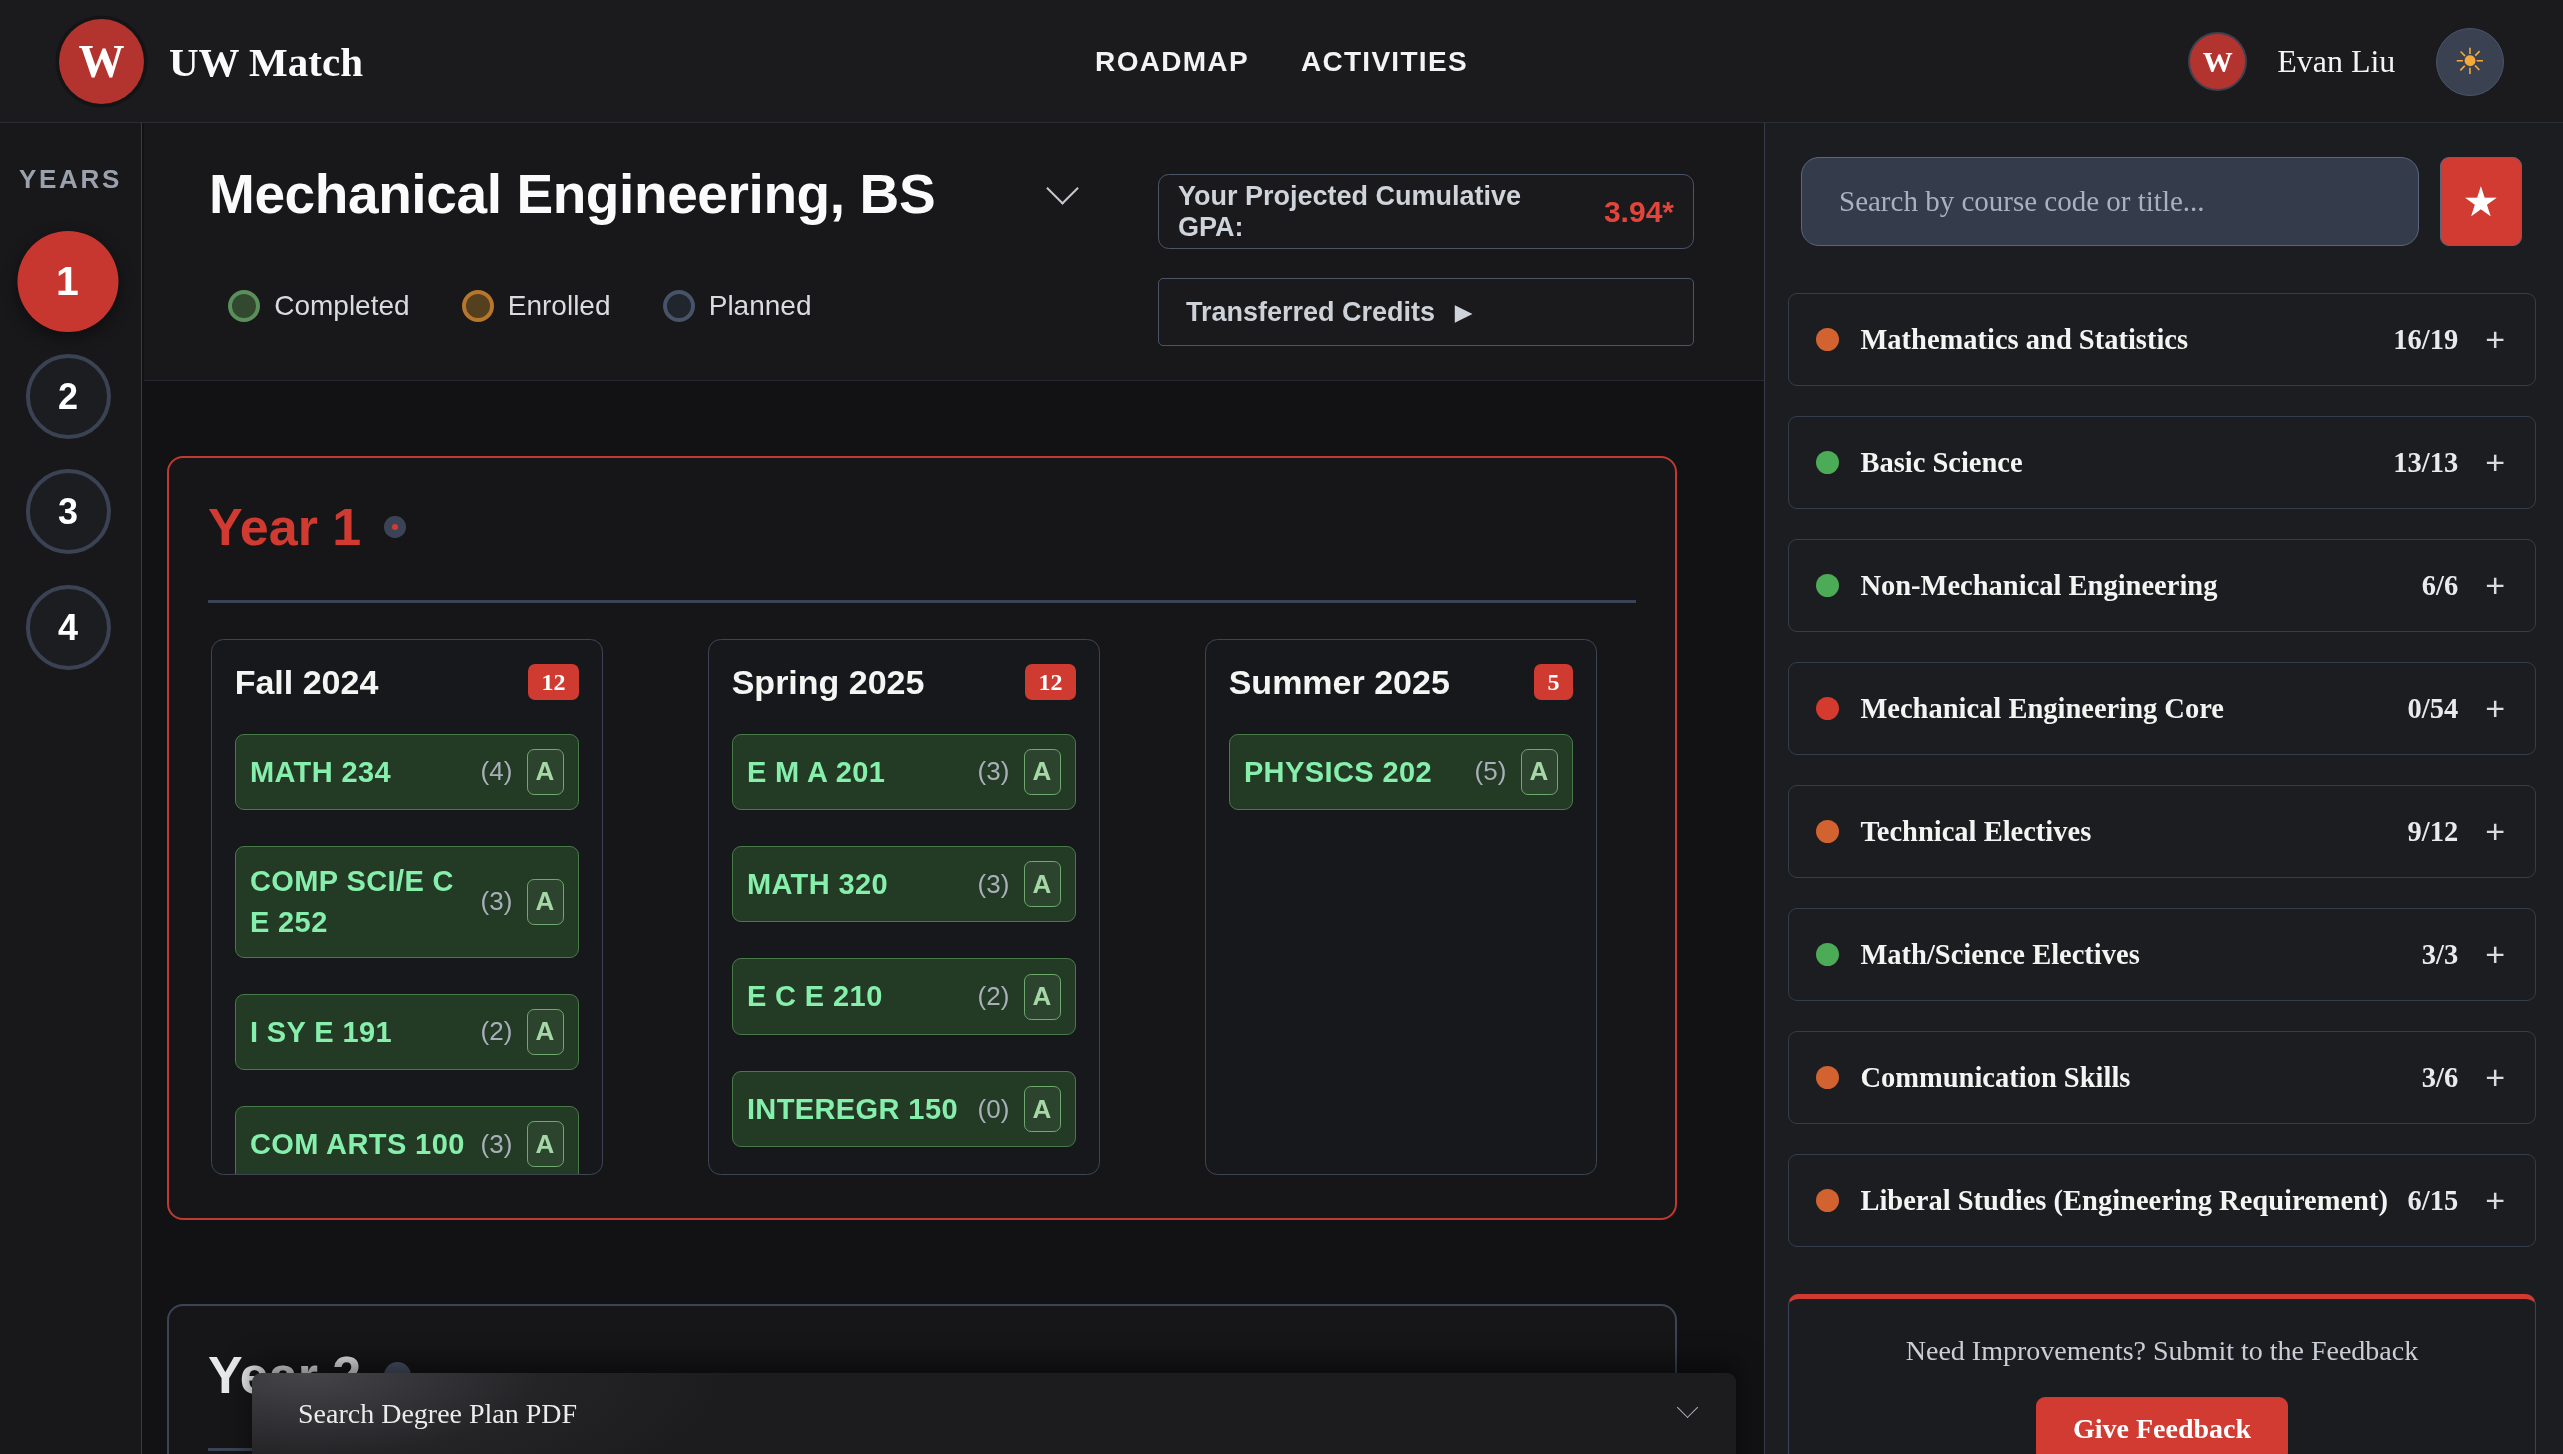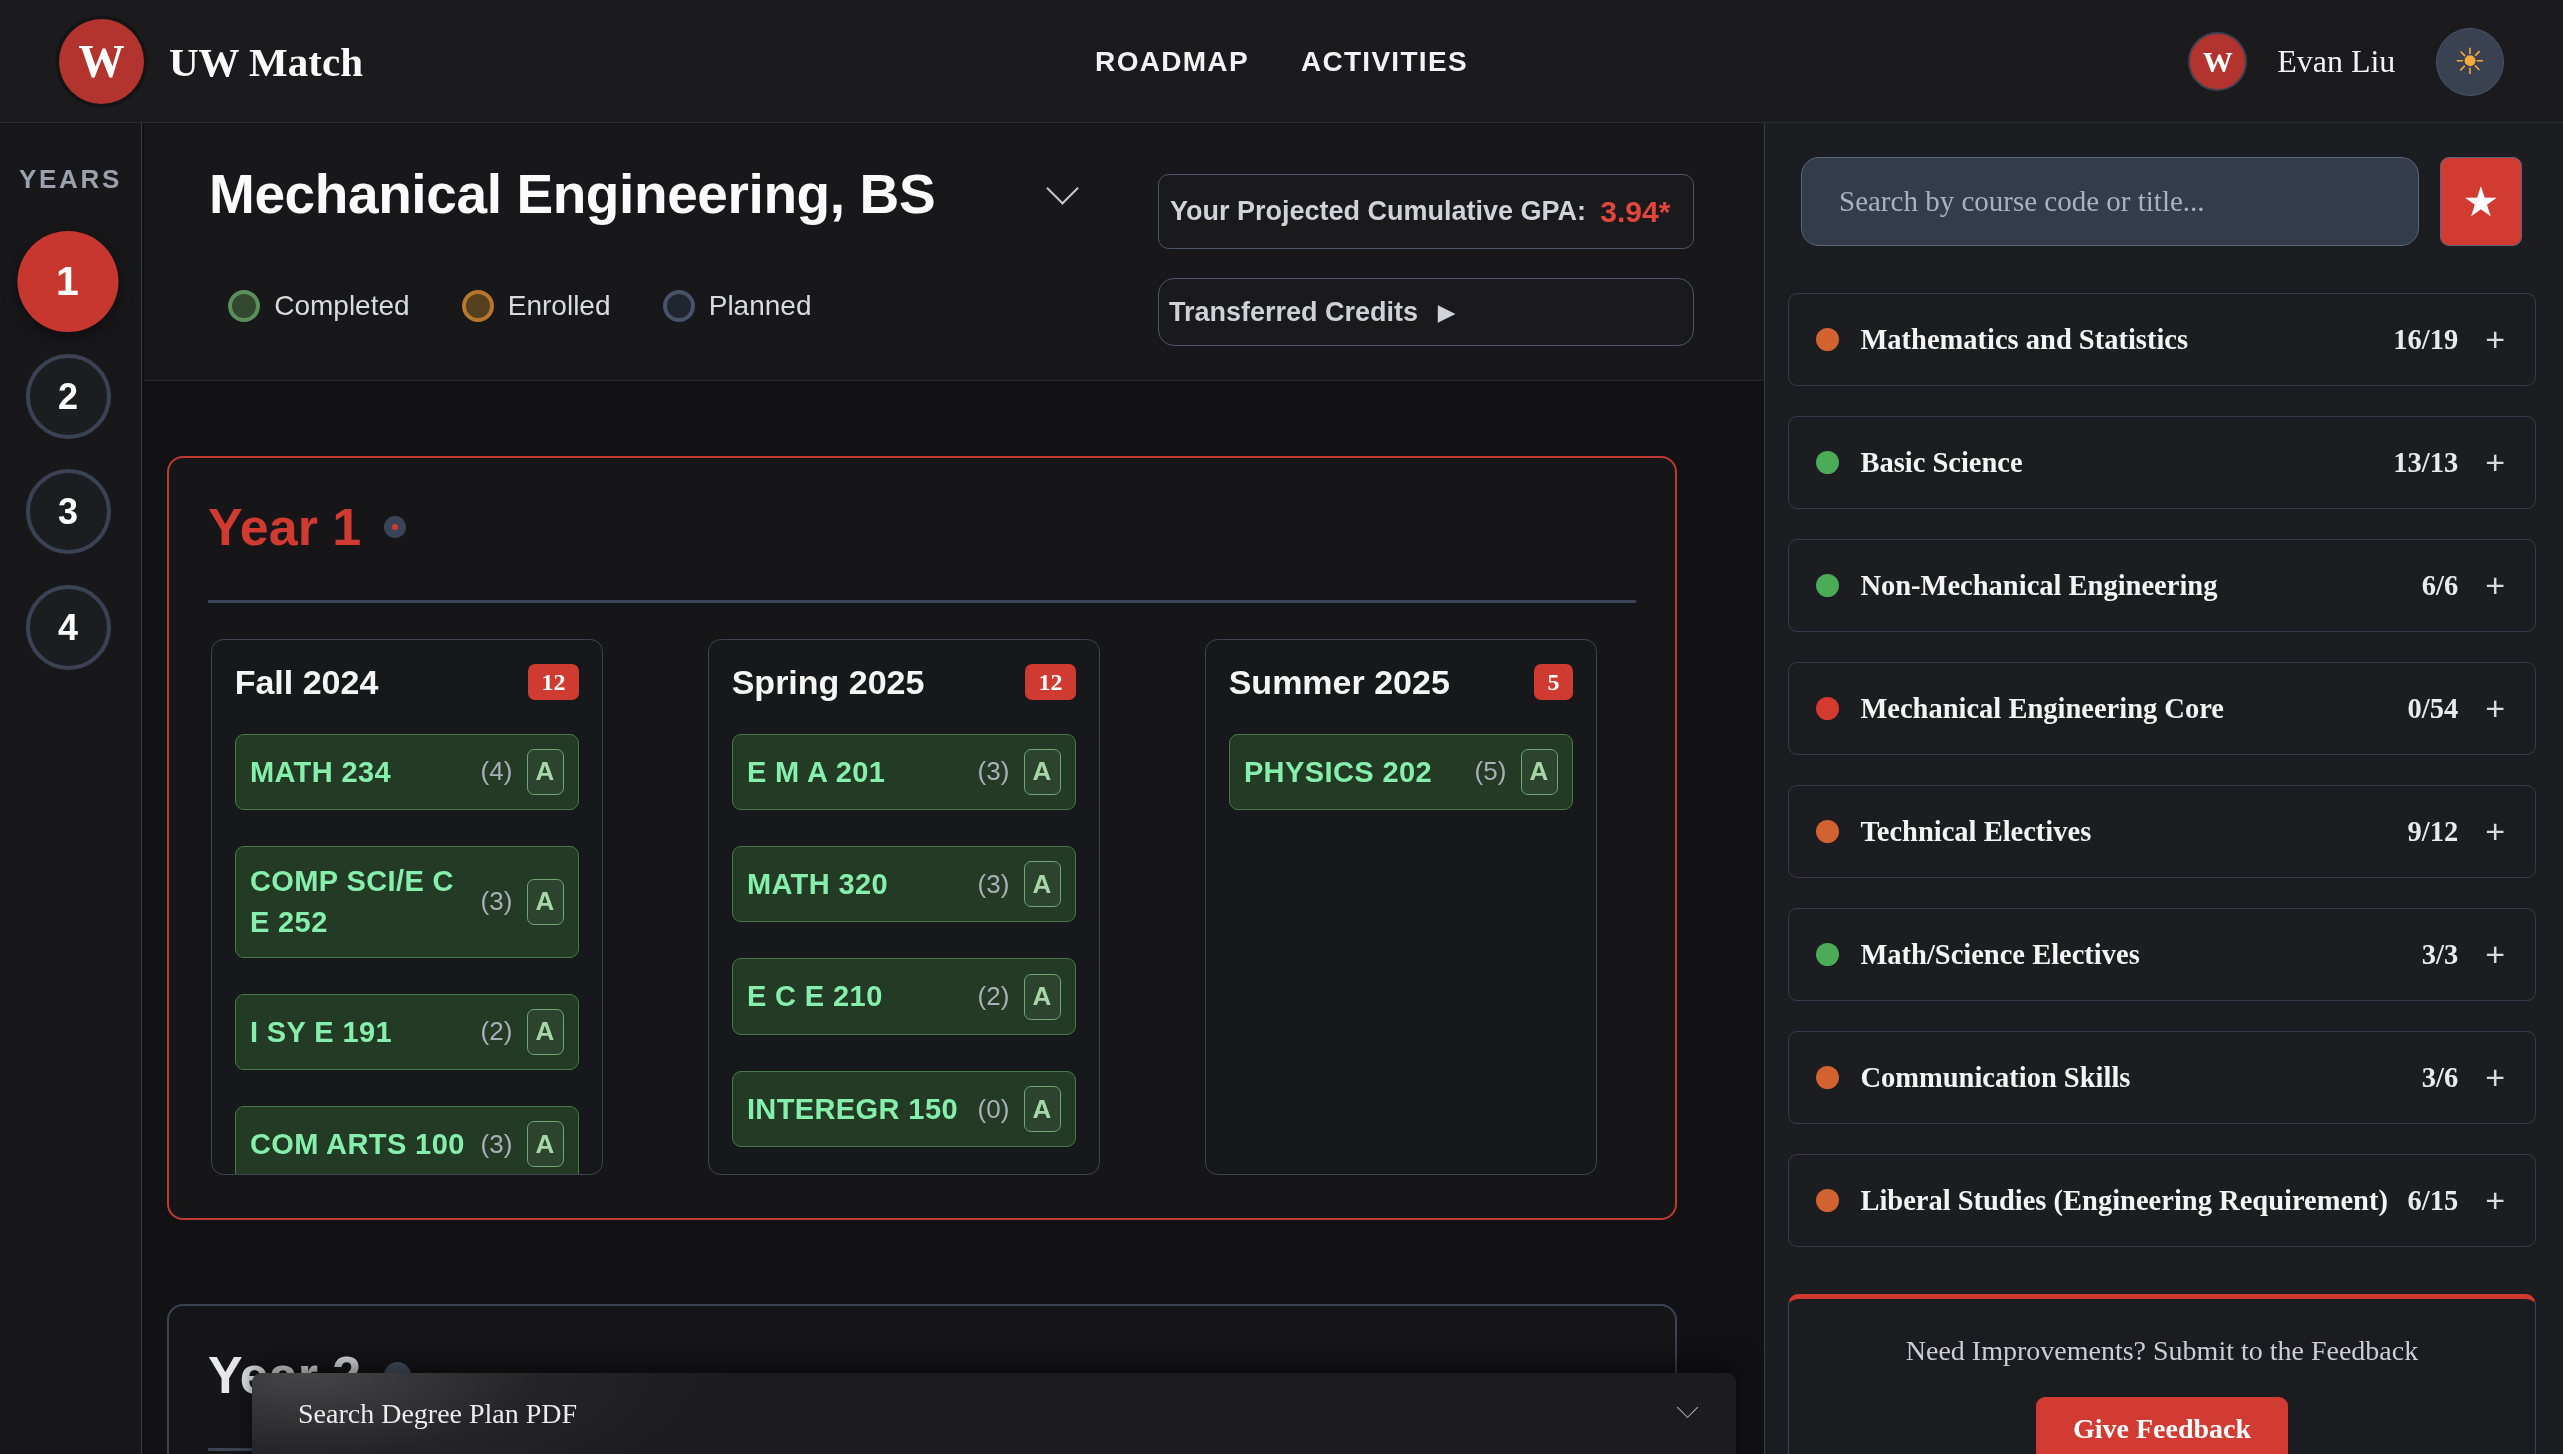--- a/index.html
+++ b/index.html
@@ -44,32 +44,32 @@
   
   .main { position:absolute; left:144px; top:123px; right:799px; bottom:0; background:#121214; overflow:hidden; }
   .main-header { position:absolute; left:0; top:0; width:100%; height:258px; background:#18181a;
                  border-bottom:1.8px solid #26292f; }
   .page-title-row { position:absolute; left:65px; top:39px; display:flex; align-items:center; gap:116px; }
   .page-title { font-size:55px; font-weight:bold; color:#fbfbfb; letter-spacing:-0.4px; }
   .chev { display:inline-block; border-right:2.7px solid #c6c8cc; border-bottom:2.7px solid #c6c8cc;
           transform:rotate(45deg); }
   .title-chev { width:23px; height:23px; margin-top:-10.7px; cursor:pointer; }
   .gpa-box { position:absolute; left:1014px; top:51px; width:536px; height:75px; border:1.8px solid #4b5568;
-             border-radius:10.7px; background:#1a1a1d; display:flex; align-items:center; padding:0 11px; gap:14.2px; }
+             border-radius:10.7px; background:#1a1a1d; display:flex; align-items:center; padding:0 19px; gap:14.2px; }
   .gpa-label { font-size:27px; font-weight:bold; color:#cfd3da; }
   .gpa-value { font-size:30px; font-weight:bold; color:#e2453c; }
   .legend { position:absolute; left:84px; top:167px; display:flex; gap:52px; align-items:center; }
   .legend-item { display:flex; align-items:center; gap:14.2px; }
   .legend-dot { width:32px; height:32px; border-radius:50%; }
   .legend-dot.completed { background:#32492f; border:4.4px solid #5a8f5c; }
   .legend-dot.enrolled  { background:#54401e; border:4.4px solid #b5762d; }
   .legend-dot.planned   { background:#21252e; border:4.4px solid #475368; }
   .legend-label { font-size:28px; color:#d9dbdf; }
   .transfer-box { position:absolute; left:1014px; top:155px; width:536px; height:68px; border:1.8px solid #4b5568;
-                  border-radius:16px; background:#1a1a1d; display:flex; align-items:center; padding:0 10px;
+                  border-radius:5px; background:#1a1a1d; display:flex; align-items:center; padding:0 27px;
                   gap:19.6px; cursor:pointer; }
   .transfer-label { font-size:27px; font-weight:bold; color:#cdd1d8; }
   .play-glyph { font-size:23px; color:#cfd3da; }
 
   
   .years-flow { position:absolute; left:23px; top:333px; width:1541px; }
   .year-box { width:1510px; border:2.7px solid; border-radius:16px; background:#161618;
               padding:39px 39px 0; margin-bottom:84px; }
   .year-box.active { border-color:#bf3a30; height:764px; }
   .year-box.upcoming { border-color:#3b4456; height:534px; }

